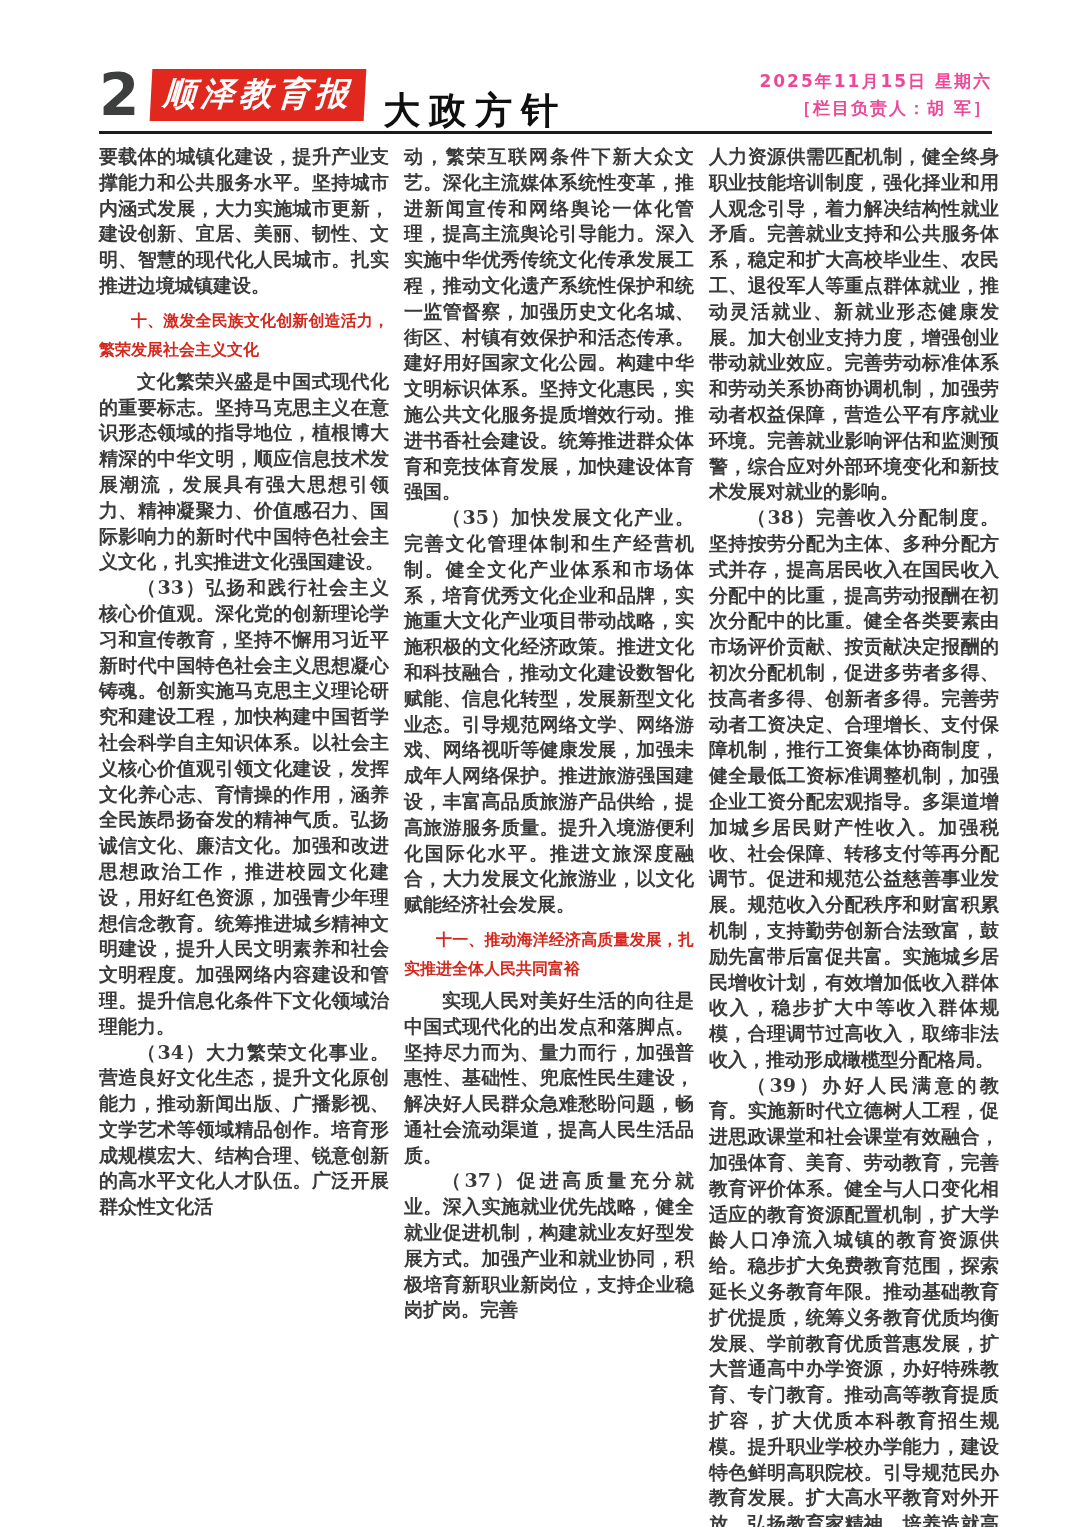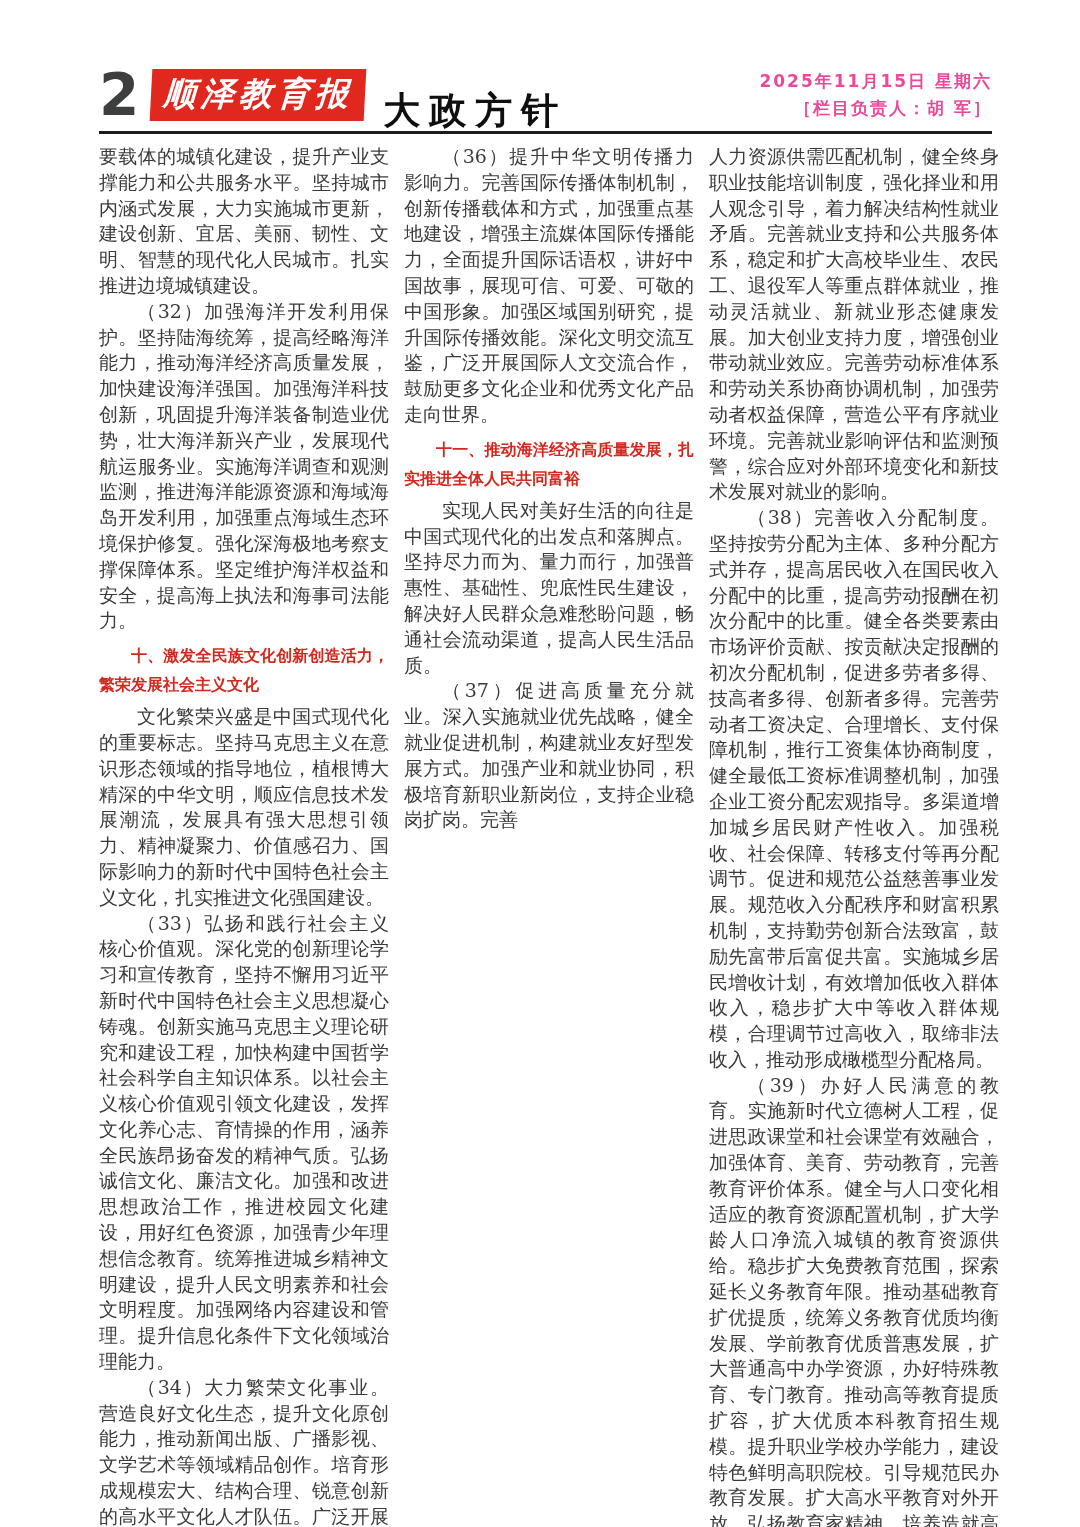--- a/index.html
+++ b/index.html
@@ -78,20 +78,21 @@
     display: flex;
     gap: 15px;
   }
   .col { width: 290px; }
   .col p {
     font-size: 19px;
     line-height: 25.8px;
     text-align: justify;
     text-justify: inter-character;
     word-break: break-all;
+    font-weight: bold;
   }
   .col p.indent { text-indent: 2em; }
   .col p.heading {
     font-family: "DejaVu Sans", "Liberation Sans", sans-serif;
     font-weight: bold;
     color: var(--heading-red, #d4281e);
     font-size: 16px;
     line-height: 29px;
     margin: 7px 0 5px 0;
     text-indent: 2em;
@@ -107,28 +108,28 @@
     <span class="section-title">大政方针</span>
     <div class="header-right">
       <div>2025年11月15日 星期六</div>
       <div>［栏目负责人：胡 军］</div>
     </div>
   </div>
   <div class="rule"></div>
   <div class="columns">
     <div class="col">
         <p class="paragraph">要载体的城镇化建设，提升产业支撑能力和公共服务水平。坚持城市内涵式发展，大力实施城市更新，建设创新、宜居、美丽、韧性、文明、智慧的现代化人民城市。扎实推进边境城镇建设。</p>
-        <p class="paragraph indent">（32）加强海洋开发利用保护。坚持陆海统筹，提高经略海洋能力，推动海洋经济高质量发展，加快建设海洋强国。加强海洋科技创新，巩固提升海洋装备制造业优势，壮大海洋新兴产业，发展现代航运服务业。实施海洋调查和观测监测，推进海洋能源资源和海域海岛开发利用，加强重点海域生态环境保护修复。强化深海极地考察支撑保障体系。坚定维护海洋权益和安全，提高海上执法和海事司法能力。</p>
         <p class="heading indent">十、激发全民族文化创新创造活力，繁荣发展社会主义文化</p>
         <p class="paragraph indent">文化繁荣兴盛是中国式现代化的重要标志。坚持马克思主义在意识形态领域的指导地位，植根博大精深的中华文明，顺应信息技术发展潮流，发展具有强大思想引领力、精神凝聚力、价值感召力、国际影响力的新时代中国特色社会主义文化，扎实推进文化强国建设。</p>
         <p class="paragraph indent">（33）弘扬和践行社会主义核心价值观。深化党的创新理论学习和宣传教育，坚持不懈用习近平新时代中国特色社会主义思想凝心铸魂。创新实施马克思主义理论研究和建设工程，加快构建中国哲学社会科学自主知识体系。以社会主义核心价值观引领文化建设，发挥文化养心志、育情操的作用，涵养全民族昂扬奋发的精神气质。弘扬诚信文化、廉洁文化。加强和改进思想政治工作，推进校园文化建设，用好红色资源，加强青少年理想信念教育。统筹推进城乡精神文明建设，提升人民文明素养和社会文明程度。加强网络内容建设和管理。提升信息化条件下文化领域治理能力。</p>
         <p class="paragraph indent">（34）大力繁荣文化事业。营造良好文化生态，提升文化原创能力，推动新闻出版、广播影视、文学艺术等领域精品创作。培育形成规模宏大、结构合理、锐意创新的高水平文化人才队伍。广泛开展群众性文化活</p>
       </div>
     <div class="col">
-        <p class="paragraph indent">（36）提升中华文明传播力影响力。完善国际传播体制机制，创新传播载体和方式，加强重点基地建设，增强主流媒体国际传播能力，全面提升国际话语权，讲好中国故事，展现可信、可爱、可敬的中国形象。加强区域国别研究，提升国际传播效能。深化文明交流互鉴，广泛开展国际人文交流合作，鼓励更多文化企业和优秀文化产品走向世界。</p>
+        <p class="paragraph">动，繁荣互联网条件下新大众文艺。深化主流媒体系统性变革，推进新闻宣传和网络舆论一体化管理，提高主流舆论引导能力。深入实施中华优秀传统文化传承发展工程，推动文化遗产系统性保护和统一监管督察，加强历史文化名城、街区、村镇有效保护和活态传承。建好用好国家文化公园。构建中华文明标识体系。坚持文化惠民，实施公共文化服务提质增效行动。推进书香社会建设。统筹推进群众体育和竞技体育发展，加快建设体育强国。</p>
+        <p class="paragraph indent">（35）加快发展文化产业。完善文化管理体制和生产经营机制。健全文化产业体系和市场体系，培育优秀文化企业和品牌，实施重大文化产业项目带动战略，实施积极的文化经济政策。推进文化和科技融合，推动文化建设数智化赋能、信息化转型，发展新型文化业态。引导规范网络文学、网络游戏、网络视听等健康发展，加强未成年人网络保护。推进旅游强国建设，丰富高品质旅游产品供给，提高旅游服务质量。提升入境游便利化国际化水平。推进文旅深度融合，大力发展文化旅游业，以文化赋能经济社会发展。</p>
         <p class="heading indent">十一、推动海洋经济高质量发展，扎实推进全体人民共同富裕</p>
         <p class="paragraph indent">实现人民对美好生活的向往是中国式现代化的出发点和落脚点。坚持尽力而为、量力而行，加强普惠性、基础性、兜底性民生建设，解决好人民群众急难愁盼问题，畅通社会流动渠道，提高人民生活品质。</p>
         <p class="paragraph indent">（37）促进高质量充分就业。深入实施就业优先战略，健全就业促进机制，构建就业友好型发展方式。加强产业和就业协同，积极培育新职业新岗位，支持企业稳岗扩岗。完善</p>
       </div>
     <div class="col">
         <p class="paragraph">人力资源供需匹配机制，健全终身职业技能培训制度，强化择业和用人观念引导，着力解决结构性就业矛盾。完善就业支持和公共服务体系，稳定和扩大高校毕业生、农民工、退役军人等重点群体就业，推动灵活就业、新就业形态健康发展。加大创业支持力度，增强创业带动就业效应。完善劳动标准体系和劳动关系协商协调机制，加强劳动者权益保障，营造公平有序就业环境。完善就业影响评估和监测预警，综合应对外部环境变化和新技术发展对就业的影响。</p>
         <p class="paragraph indent">（38）完善收入分配制度。坚持按劳分配为主体、多种分配方式并存，提高居民收入在国民收入分配中的比重，提高劳动报酬在初次分配中的比重。健全各类要素由市场评价贡献、按贡献决定报酬的初次分配机制，促进多劳者多得、技高者多得、创新者多得。完善劳动者工资决定、合理增长、支付保障机制，推行工资集体协商制度，健全最低工资标准调整机制，加强企业工资分配宏观指导。多渠道增加城乡居民财产性收入。加强税收、社会保障、转移支付等再分配调节。促进和规范公益慈善事业发展。规范收入分配秩序和财富积累机制，支持勤劳创新合法致富，鼓励先富带后富促共富。实施城乡居民增收计划，有效增加低收入群体收入，稳步扩大中等收入群体规模，合理调节过高收入，取缔非法收入，推动形成橄榄型分配格局。</p>
         <p class="paragraph indent">（39）办好人民满意的教育。实施新时代立德树人工程，促进思政课堂和社会课堂有效融合，加强体育、美育、劳动教育，完善教育评价体系。健全与人口变化相适应的教育资源配置机制，扩大学龄人口净流入城镇的教育资源供给。稳步扩大免费教育范围，探索延长义务教育年限。推动基础教育扩优提质，统筹义务教育优质均衡发展、学前教育优质普惠发展，扩大普通高中办学资源，办好特殊教育、专门教育。推动高等教育提质扩容，扩大优质本科教育招生规模。提升职业学校办学能力，建设特色鲜明高职院校。引导规范民办教育发展。扩大高水平教育对外开放。弘扬教育家精神，培养造就高水平教师队伍，</p>
       </div>
   </div>

